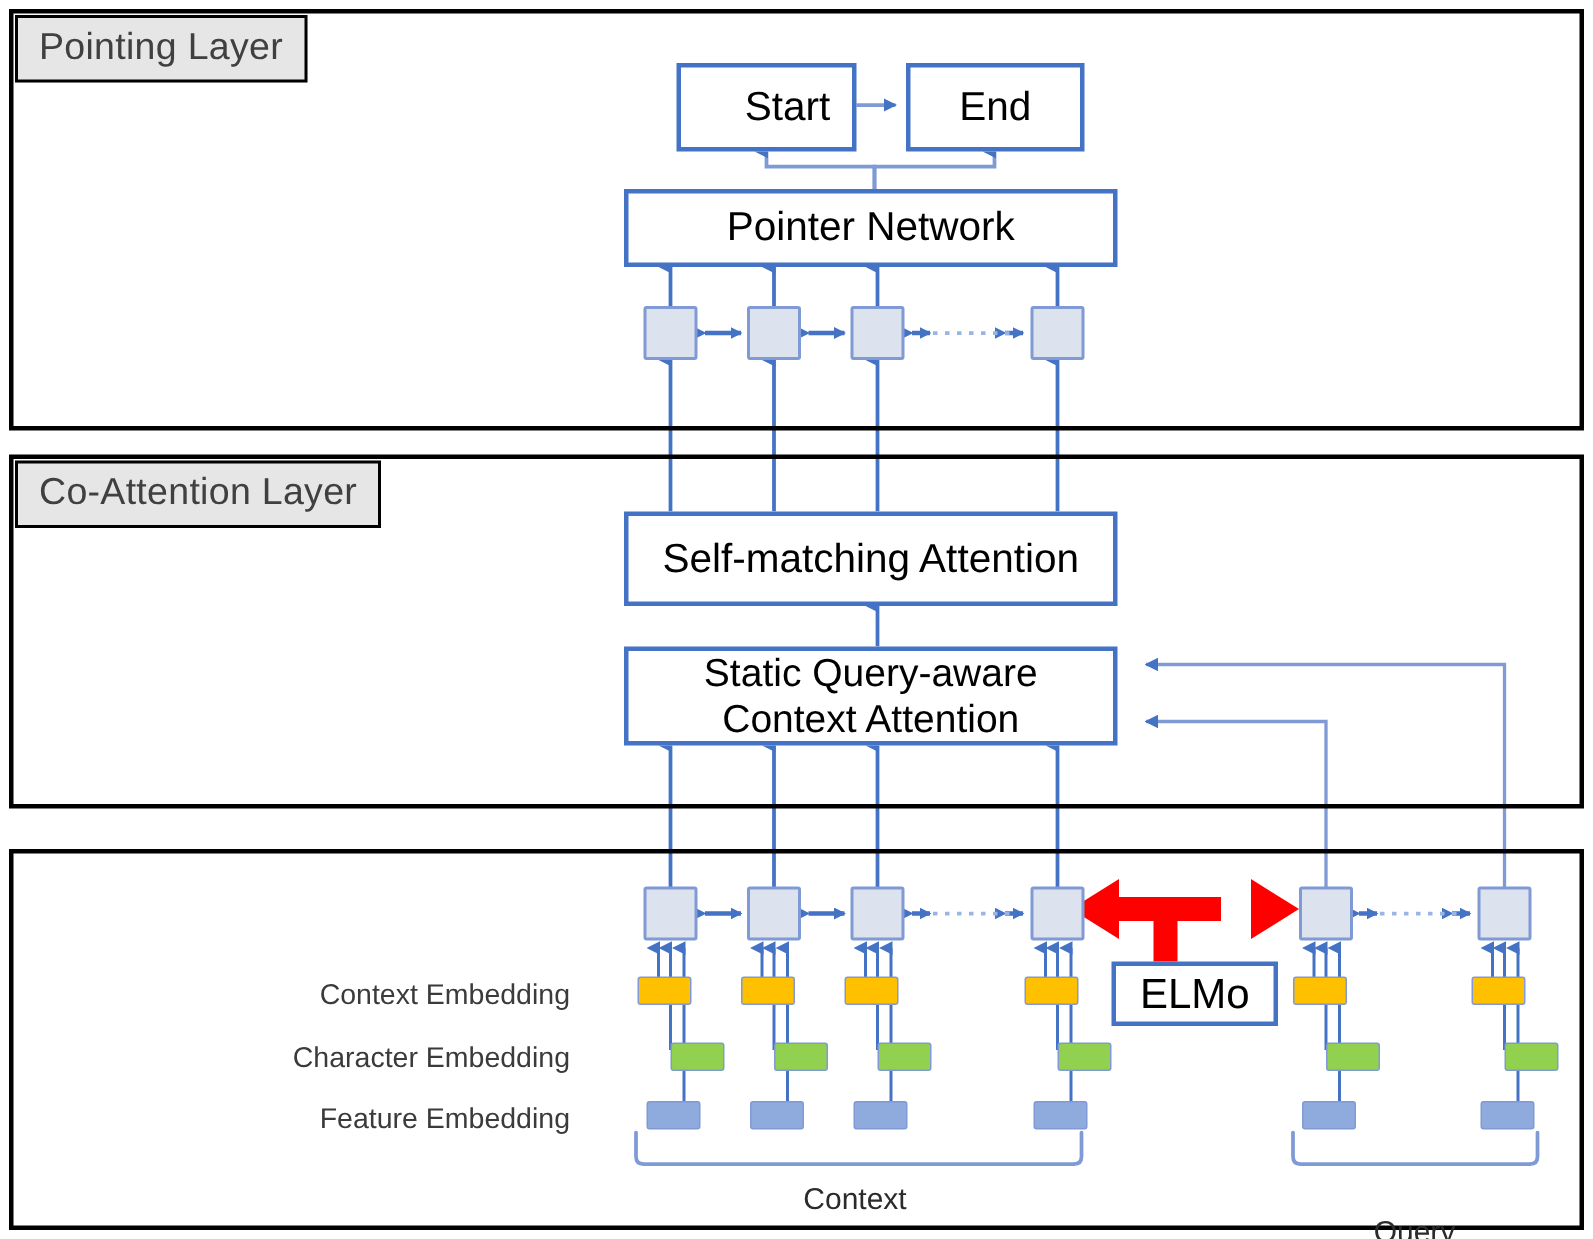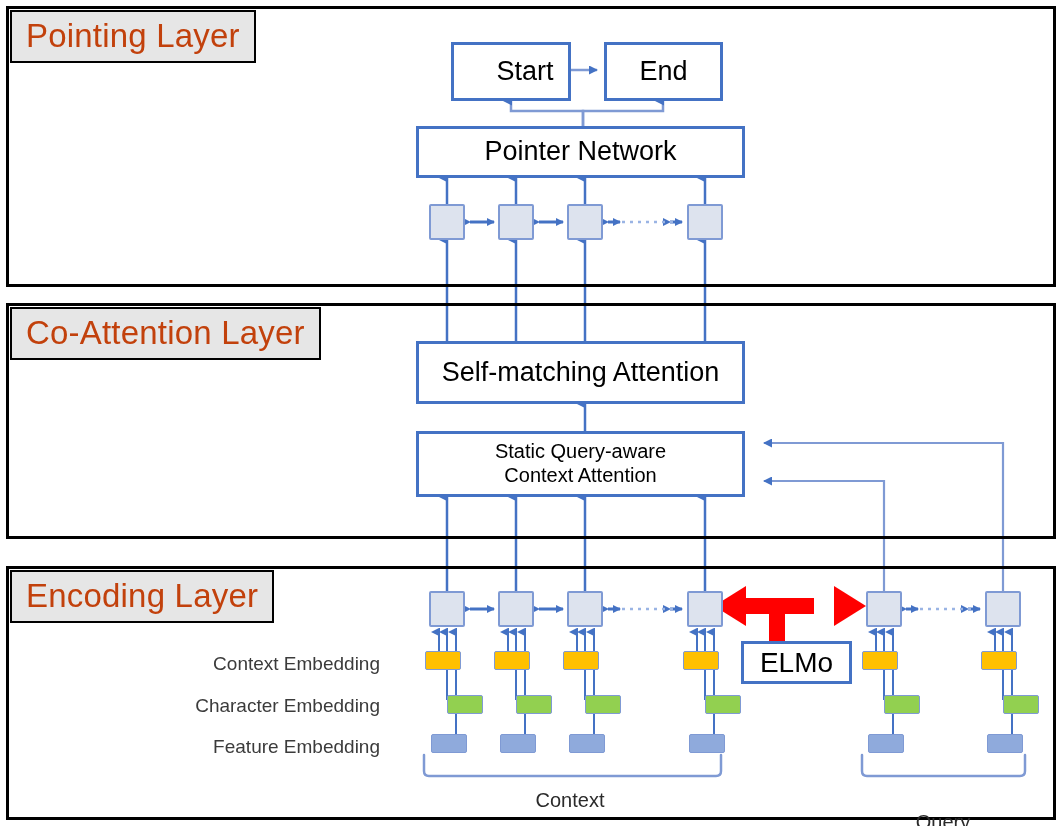--- a/index.html
+++ b/index.html
@@ -32,22 +32,22 @@
     position: absolute;
     box-sizing: border-box;
     border: 3px solid #000000;
     background: transparent;
   }
   .layer-tag {
     position: absolute;
     box-sizing: border-box;
     background: #e6e6e6;
     border: 2px solid #000000;
-    color: #c2410c;
-    font-size: 33px;
+    color: #404040;
+    font-size: 25px;
     line-height: 1;
     padding: 7px 14px 9px 14px;
     white-space: nowrap;
     letter-spacing: 0.2px;
   }
 
   
   .pbox {
     position: absolute;
     box-sizing: border-box;
@@ -55,21 +55,21 @@
     background: #ffffff;
     color: #000000;
     display: flex;
     align-items: center;
     justify-content: center;
     text-align: center;
     font-size: 27px;
     line-height: 1.18;
     white-space: pre-line;
   }
-  .pbox.two-line { font-size: 20px; }
+  .pbox.two-line { font-size: 26px; }
   .pbox.elmo {
     font-size: 28px;
     border-width: 3px;
     z-index: 6;
   }
 
   
   .cell {
     position: absolute;
     box-sizing: border-box;
@@ -264,21 +264,20 @@
 
   <div class="layer-panel" style="left:6px; top:303px; width:1050px; height:236px;"></div>
   <div class="layer-tag" style="left:10px; top:307px;">Co-Attention Layer</div>
 
   <div class="pbox" style="left:416px; top:341px; width:329px; height:63px;">Self-matching Attention</div>
 
   <div class="pbox two-line" style="left:416px; top:431px; width:329px; height:66px;">Static Query-aware
 Context Attention</div>
 
   <div class="layer-panel" style="left:6px; top:566px; width:1050px; height:254px;"></div>
-  <div class="layer-tag" style="left:10px; top:570px;">Encoding Layer</div>
 
   <div class="cell" style="left:429px; top:591px;"></div>
   <div class="cell" style="left:498px; top:591px;"></div>
   <div class="cell" style="left:567px; top:591px;"></div>
   <div class="cell" style="left:687px; top:591px;"></div>
 
   <div class="cell" style="left:866px; top:591px;"></div>
   <div class="cell" style="left:985px; top:591px;"></div>
 
   <div class="emb-label" style="left:110px; top:654px; width:270px;">Context Embedding</div>

